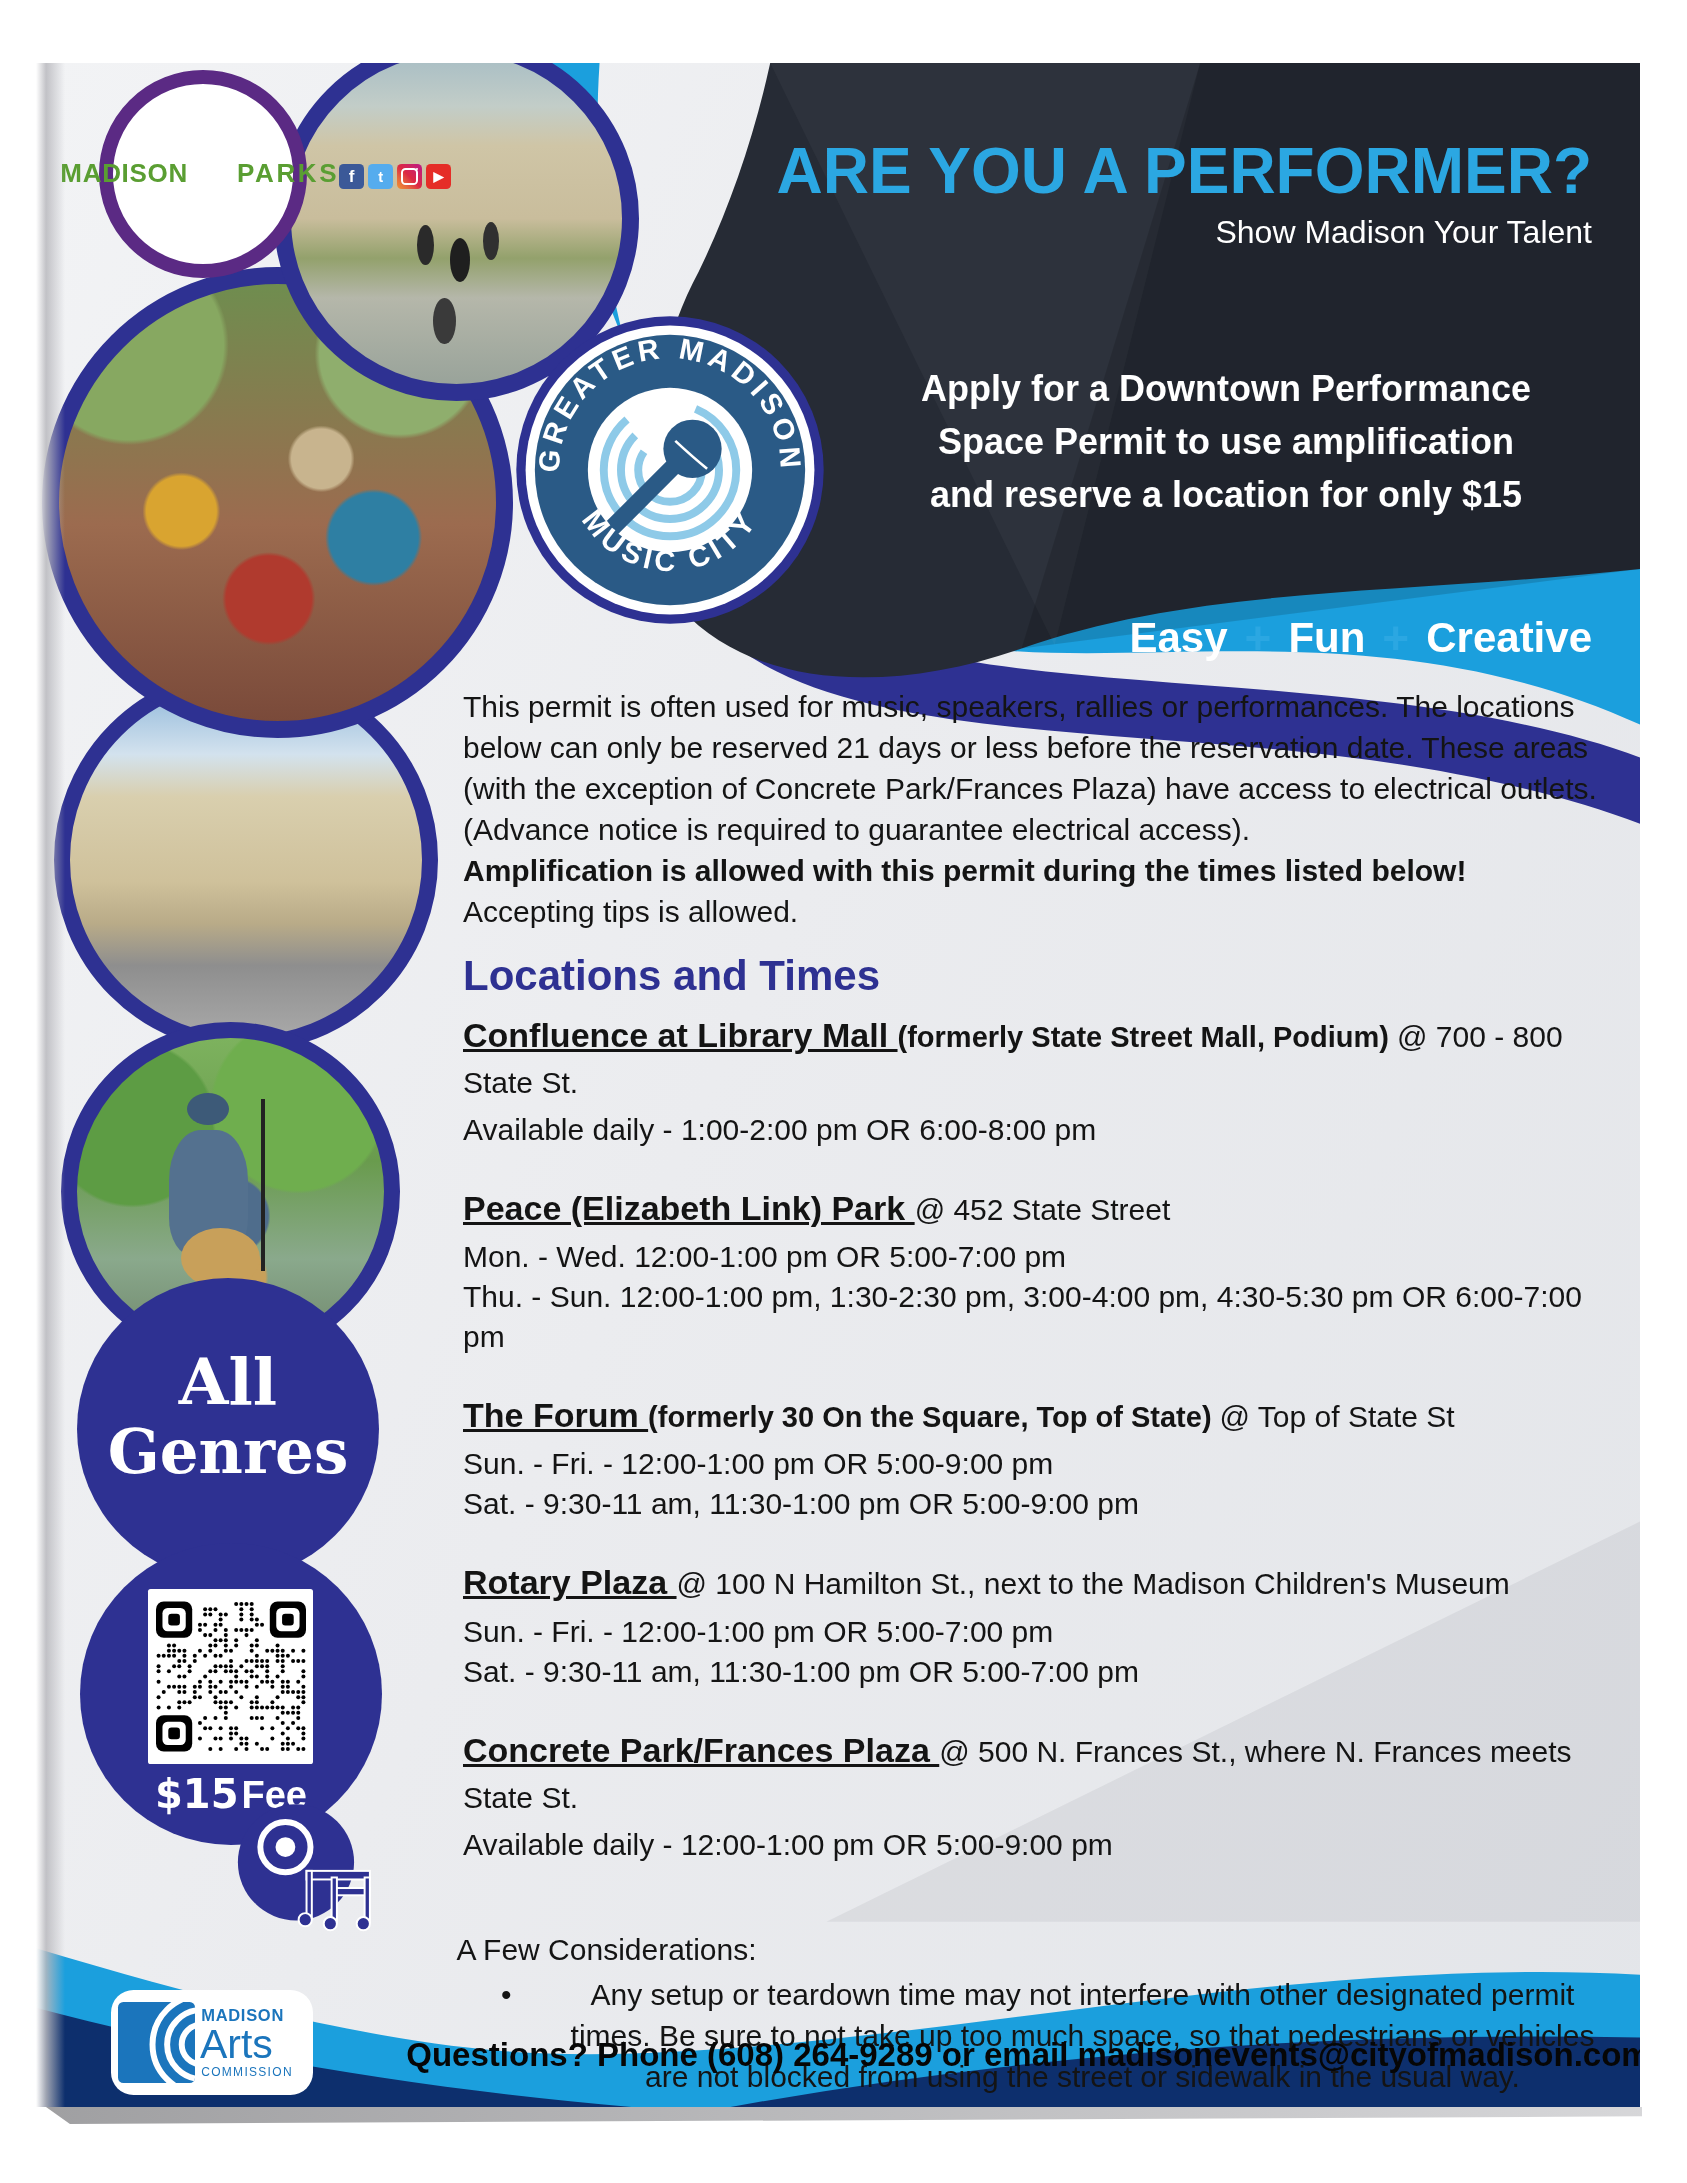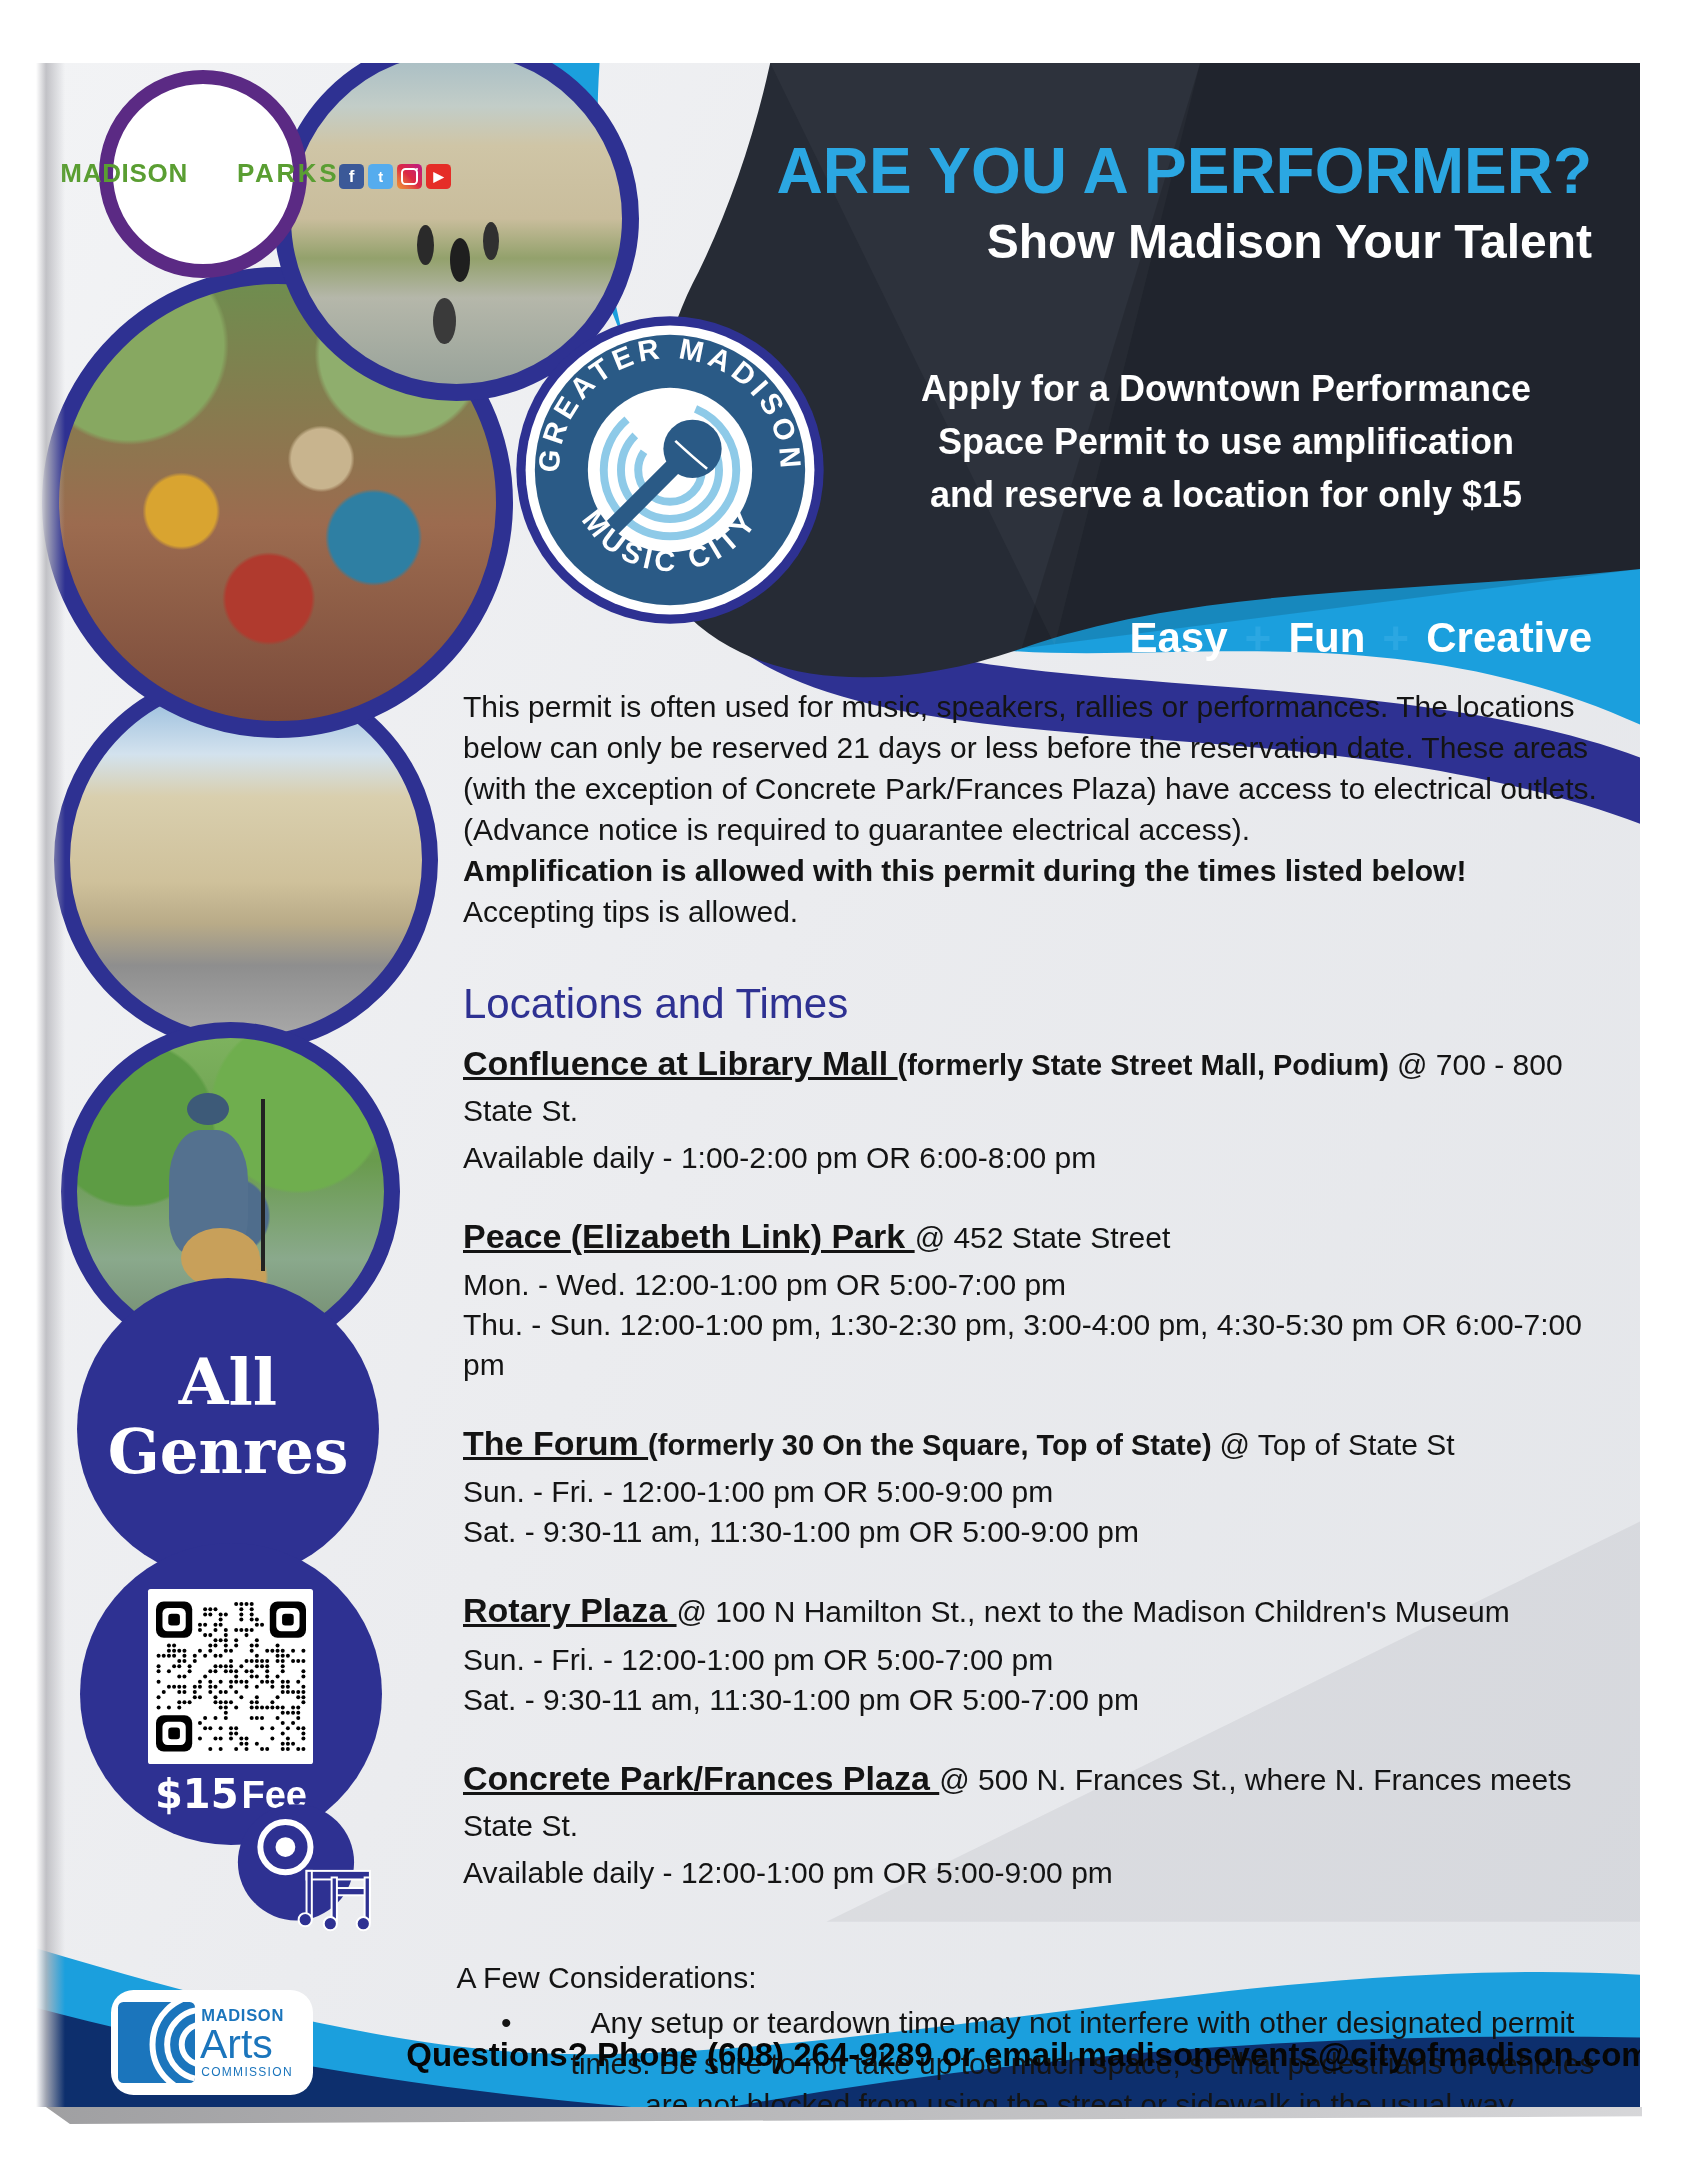--- a/index.html
+++ b/index.html
@@ -44,21 +44,21 @@
   .si-fb{background:#3b5998;}
   .si-tw{background:#55acee;font-size:14.6px;}
   .si-ig{background:linear-gradient(45deg,#f09433,#e6683c 25%,#dc2743 50%,#cc2366 75%,#bc1888);position:relative;}
   .si-ig i{display:block;width:13.2px;height:13.2px;border:2px solid #fff;border-radius:4.6px;}
   .si-ig b{position:absolute;right:4px;top:3.3px;width:2.6px;height:2.6px;border-radius:50%;background:#fff;}
   .si-yt{background:#e52d27;font-size:13.2px;}
 
   
   .hdr{position:absolute;color:#fff;}
   #hdr-title{right:48px;top:71px;font-size:64px;font-weight:bold;color:#2ba7e2;letter-spacing:0;}
-  #hdr-sub{right:48px;top:151px;font-size:48px;font-weight:bold;}
+  #hdr-sub{right:48px;top:151px;font-size:32px;font-weight:normal;}
   #hdr-apply{left:816px;top:299px;width:748px;text-align:center;font-size:36px;font-weight:bold;line-height:53px;}
   #hdr-tagline{right:48px;top:548px;display:flex;gap:17px;font-size:42px;font-weight:bold;align-items:center;}
   .tag-plus{color:#2ba7e2;font-size:46px;}
 
   
   #badge{position:absolute;left:475px;top:248px;width:318px;height:318px;}
 
   
   #all-genres{left:41px;top:1215px;width:302px;height:302px;color:#fff;text-align:center;
     font-family:"DejaVu Serif",serif;font-weight:bold;}
@@ -69,21 +69,21 @@
     display:flex;align-items:center;justify-content:center;}
   #fee-line{position:absolute;left:0;top:228px;width:100%;text-align:center;color:#fff;}
   #fee-line .amt{font-family:"DejaVu Sans",sans-serif;font-weight:bold;font-size:40px;}
   #fee-line .lbl{font-size:38px;font-weight:600;}
   #record-circle{position:absolute;left:195px;top:1730px;width:192px;height:165px;}
 
   
   #body-col{position:absolute;left:427px;top:623px;width:1154px;color:#141414;}
   #intro p{margin:0;font-size:30px;line-height:41px;}
   #intro .b{font-weight:bold;}
-  #loc-heading{margin-top:48px;font-size:42px;font-weight:normal;color:#2e3192;}
+  #loc-heading{margin-top:20px;font-size:42px;font-weight:bold;color:#2e3192;}
   .loc-entry{margin-top:38px;}
   .loc-entry:first-of-type{margin-top:14.6px;}
   .loc-name{font-size:34px;font-weight:bold;text-decoration:underline;}
   .loc-qualifier{font-size:29px;font-weight:bold;}
   .loc-address{font-size:30px;font-weight:normal;}
   .loc-time{font-size:30px;line-height:40px;}
   .loc-head{line-height:40px;margin-bottom:1.3px;}
   #cons-heading{margin-top:64px;font-size:30px;line-height:41px;margin-left:-6.6px;}
   #bullets{margin:4px 0 0 0;padding:0;list-style:none;}
   #bullets li{position:relative;font-size:30px;line-height:41px;padding-left:85px;margin-top:4px;text-align:center;}

